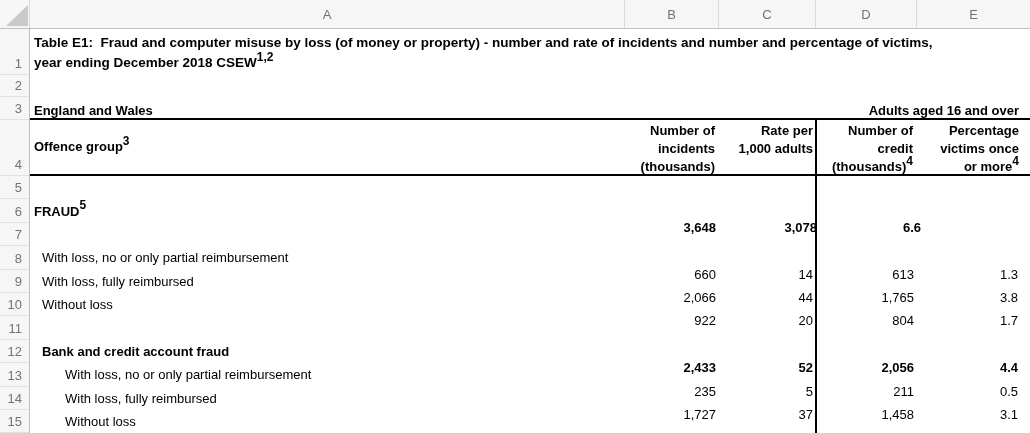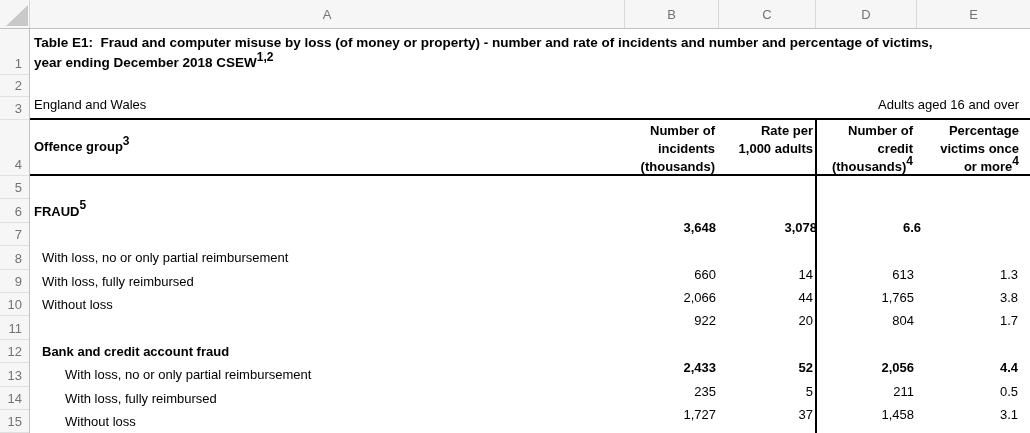--- a/index.html
+++ b/index.html
@@ -26,22 +26,22 @@
   
   .r-title{height:46px} .r-sm{height:22px} .r-std{height:23px} .r-head{height:56px} .r-data{height:23.4px}
 
   .row { display:flex; }
 
   
   .title-cell { width:1000px; padding:4px 0 0 4px; font-weight:700; font-size:13.5px; line-height:20px; }
   .title-cell div { white-space:pre-wrap; }
 
   
-  .region-row { justify-content:space-between; align-items:flex-start;
-                border-bottom:2px solid #000; font-weight:400; }
+  .region-row { justify-content:space-between; align-items:flex-end;
+                border-bottom:2px solid #000; font-weight:700; }
   .region-left { padding-left:4px; }
   .region-right { padding-right:11px;margin-left:12px; }
 
   
   .head-row { border-bottom:2px solid #000; font-weight:700; }
   .hcell { line-height:18px; padding-top:2px; text-align:right; }
   .hA { width:595px; display:flex; align-items:center; padding:0 0 0 4px; text-align:left; }
   .hB { width:94px;  padding-right:4px; }
   .hC { width:97px;  padding-right:3px; }
   .hD { width:101px; padding-right:4px; }

